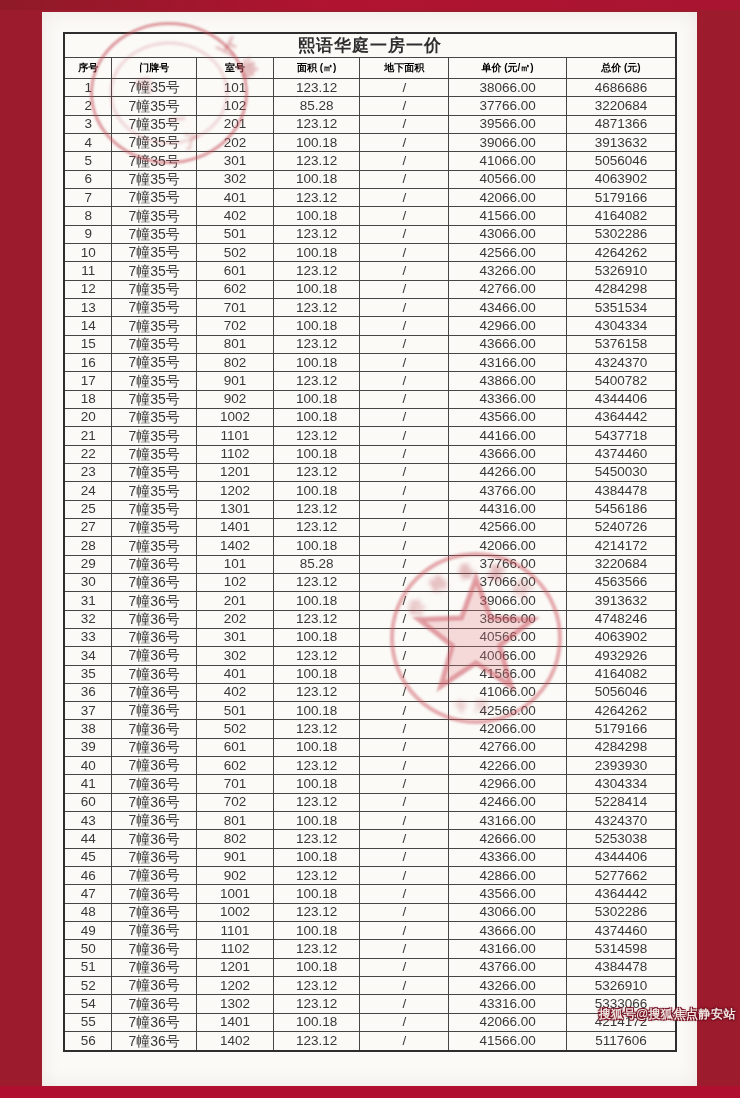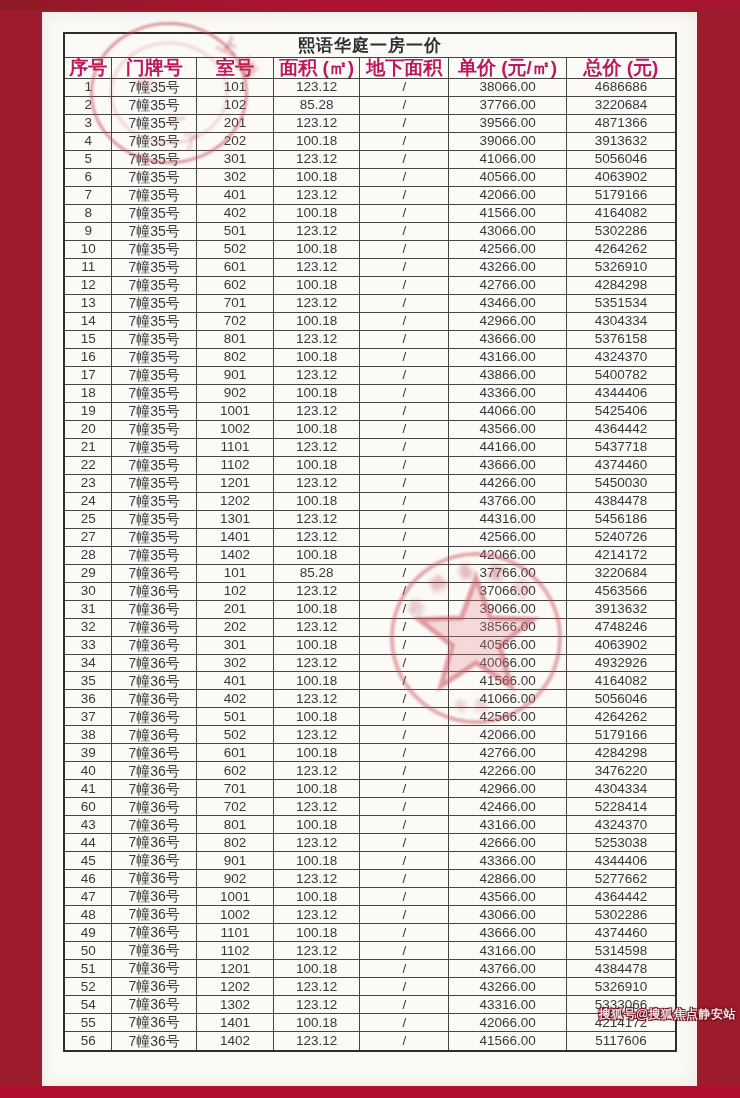--- a/index.html
+++ b/index.html
@@ -11,21 +11,21 @@
   .bottom-band{position:absolute;bottom:0;left:0;right:0;height:12px;background:#b00f2f;}
   .paper{position:absolute;left:42px;top:12px;width:655px;height:1074px;
          background:#fbfaf7;box-shadow:inset 0 0 18px rgba(120,90,80,0.12);}
   table.price{position:absolute;left:21px;top:20px;width:614px;height:1020px;
               border-collapse:collapse;table-layout:fixed;
               border:2px solid #2e2e2e;background:transparent;}
   table.price th,table.price td{border:1px solid #454545;text-align:center;
               vertical-align:middle;padding:0;color:#383838;line-height:1.05;
               white-space:nowrap;overflow:hidden;}
   tr.title-row th{height:23px;font-size:17px;font-weight:700;color:#2f2f2f;letter-spacing:1px;}
-  tr.header-row th{height:20px;font-size:19px;font-weight:700;color:#be185d;}
+  tr.header-row th{height:20px;font-size:10px;font-weight:700;color:#000000;}
   tbody td{font-size:13.5px;}
   tbody td.c-door{font-size:14px;}
   
   .stamp{position:absolute;pointer-events:none;z-index:6;}
   .stamp-a{left:48px;top:10px;width:158px;height:142px;}
   .stamp-a .ring-outer{position:absolute;inset:0;border:3px solid rgba(197,74,86,0.55);
         border-radius:50%;filter:blur(1px);}
   .stamp-a .ring-inner{position:absolute;inset:20px;border:2px solid rgba(197,74,86,0.30);
         border-radius:50%;filter:blur(1.4px);}
   .stamp-glyph{position:absolute;color:rgba(185,66,78,0.45);filter:blur(1.4px);
@@ -230,29 +230,20 @@
           <tr>
             <td>18</td>
             <td class="c-door">7幢35号</td>
             <td>902</td>
             <td>100.18</td>
             <td>/</td>
             <td>43366.00</td>
             <td>4344406</td>
           </tr>
           <tr>
-            <td>19</td>
-            <td class="c-door">7幢35号</td>
-            <td>1001</td>
-            <td>123.12</td>
-            <td>/</td>
-            <td>44066.00</td>
-            <td>5425406</td>
-          </tr>
-          <tr>
             <td>20</td>
             <td class="c-door">7幢35号</td>
             <td>1002</td>
             <td>100.18</td>
             <td>/</td>
             <td>43566.00</td>
             <td>4364442</td>
           </tr>
           <tr>
             <td>21</td>
@@ -416,21 +407,21 @@
             <td>42766.00</td>
             <td>4284298</td>
           </tr>
           <tr>
             <td>40</td>
             <td class="c-door">7幢36号</td>
             <td>602</td>
             <td>123.12</td>
             <td>/</td>
             <td>42266.00</td>
-            <td>3476220</td>
+            <td>2393930</td>
           </tr>
           <tr>
             <td>41</td>
             <td class="c-door">7幢36号</td>
             <td>701</td>
             <td>100.18</td>
             <td>/</td>
             <td>42966.00</td>
             <td>4304334</td>
           </tr>

